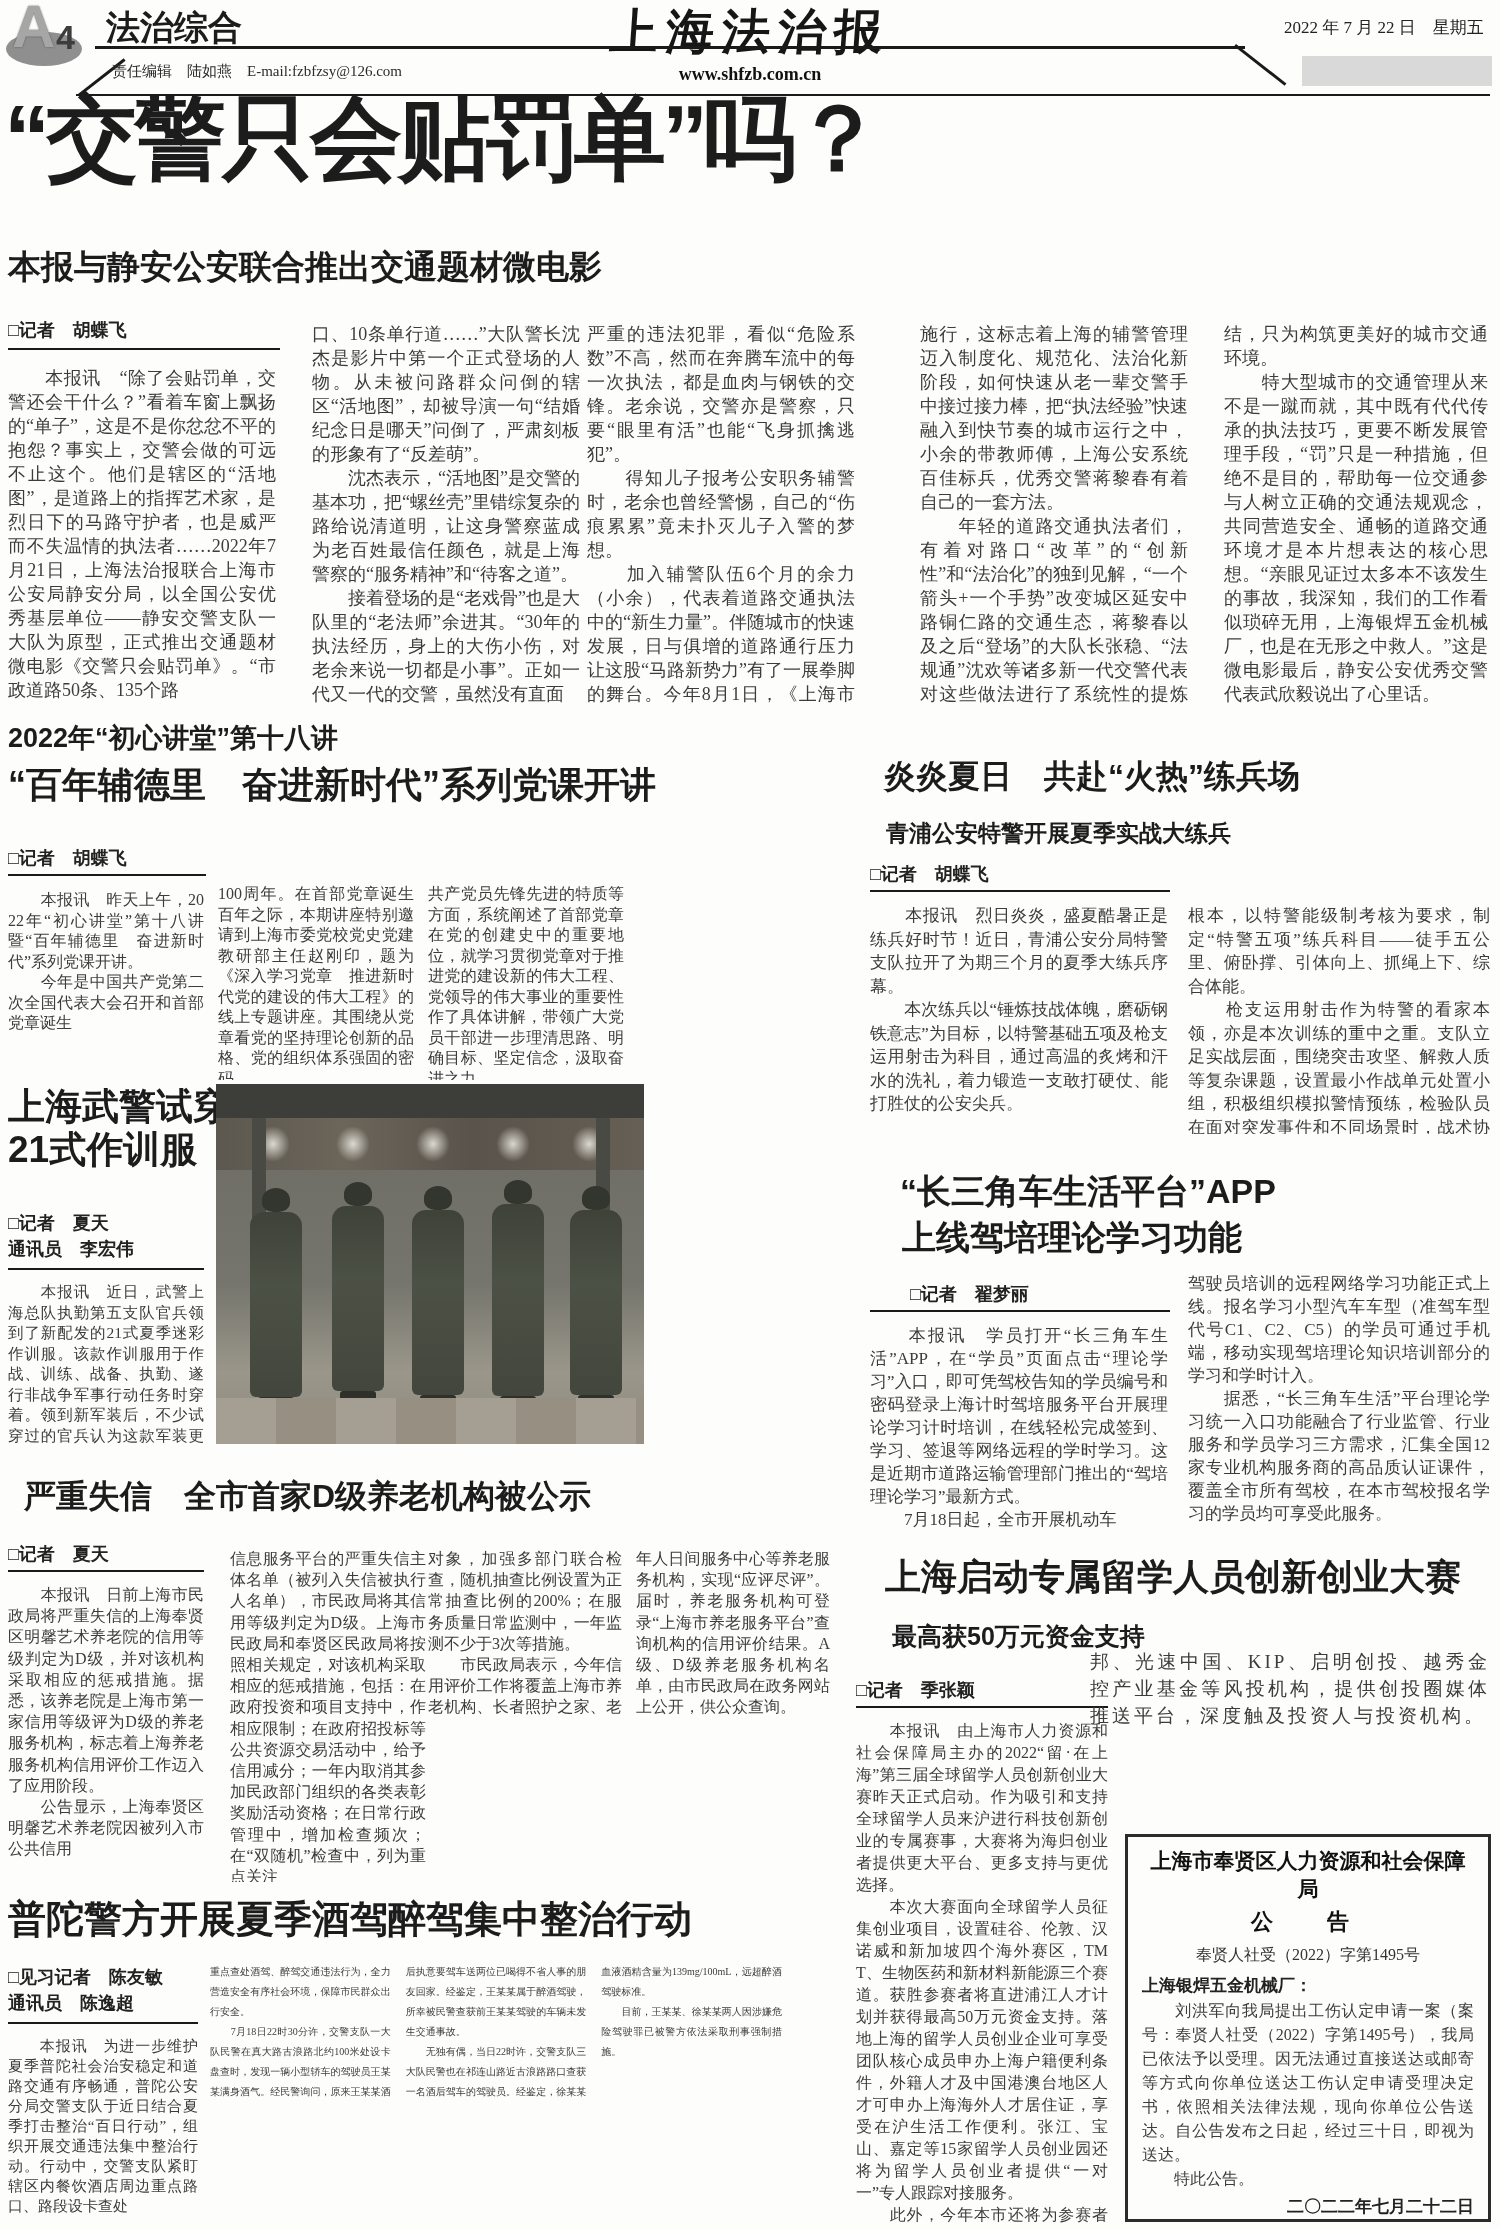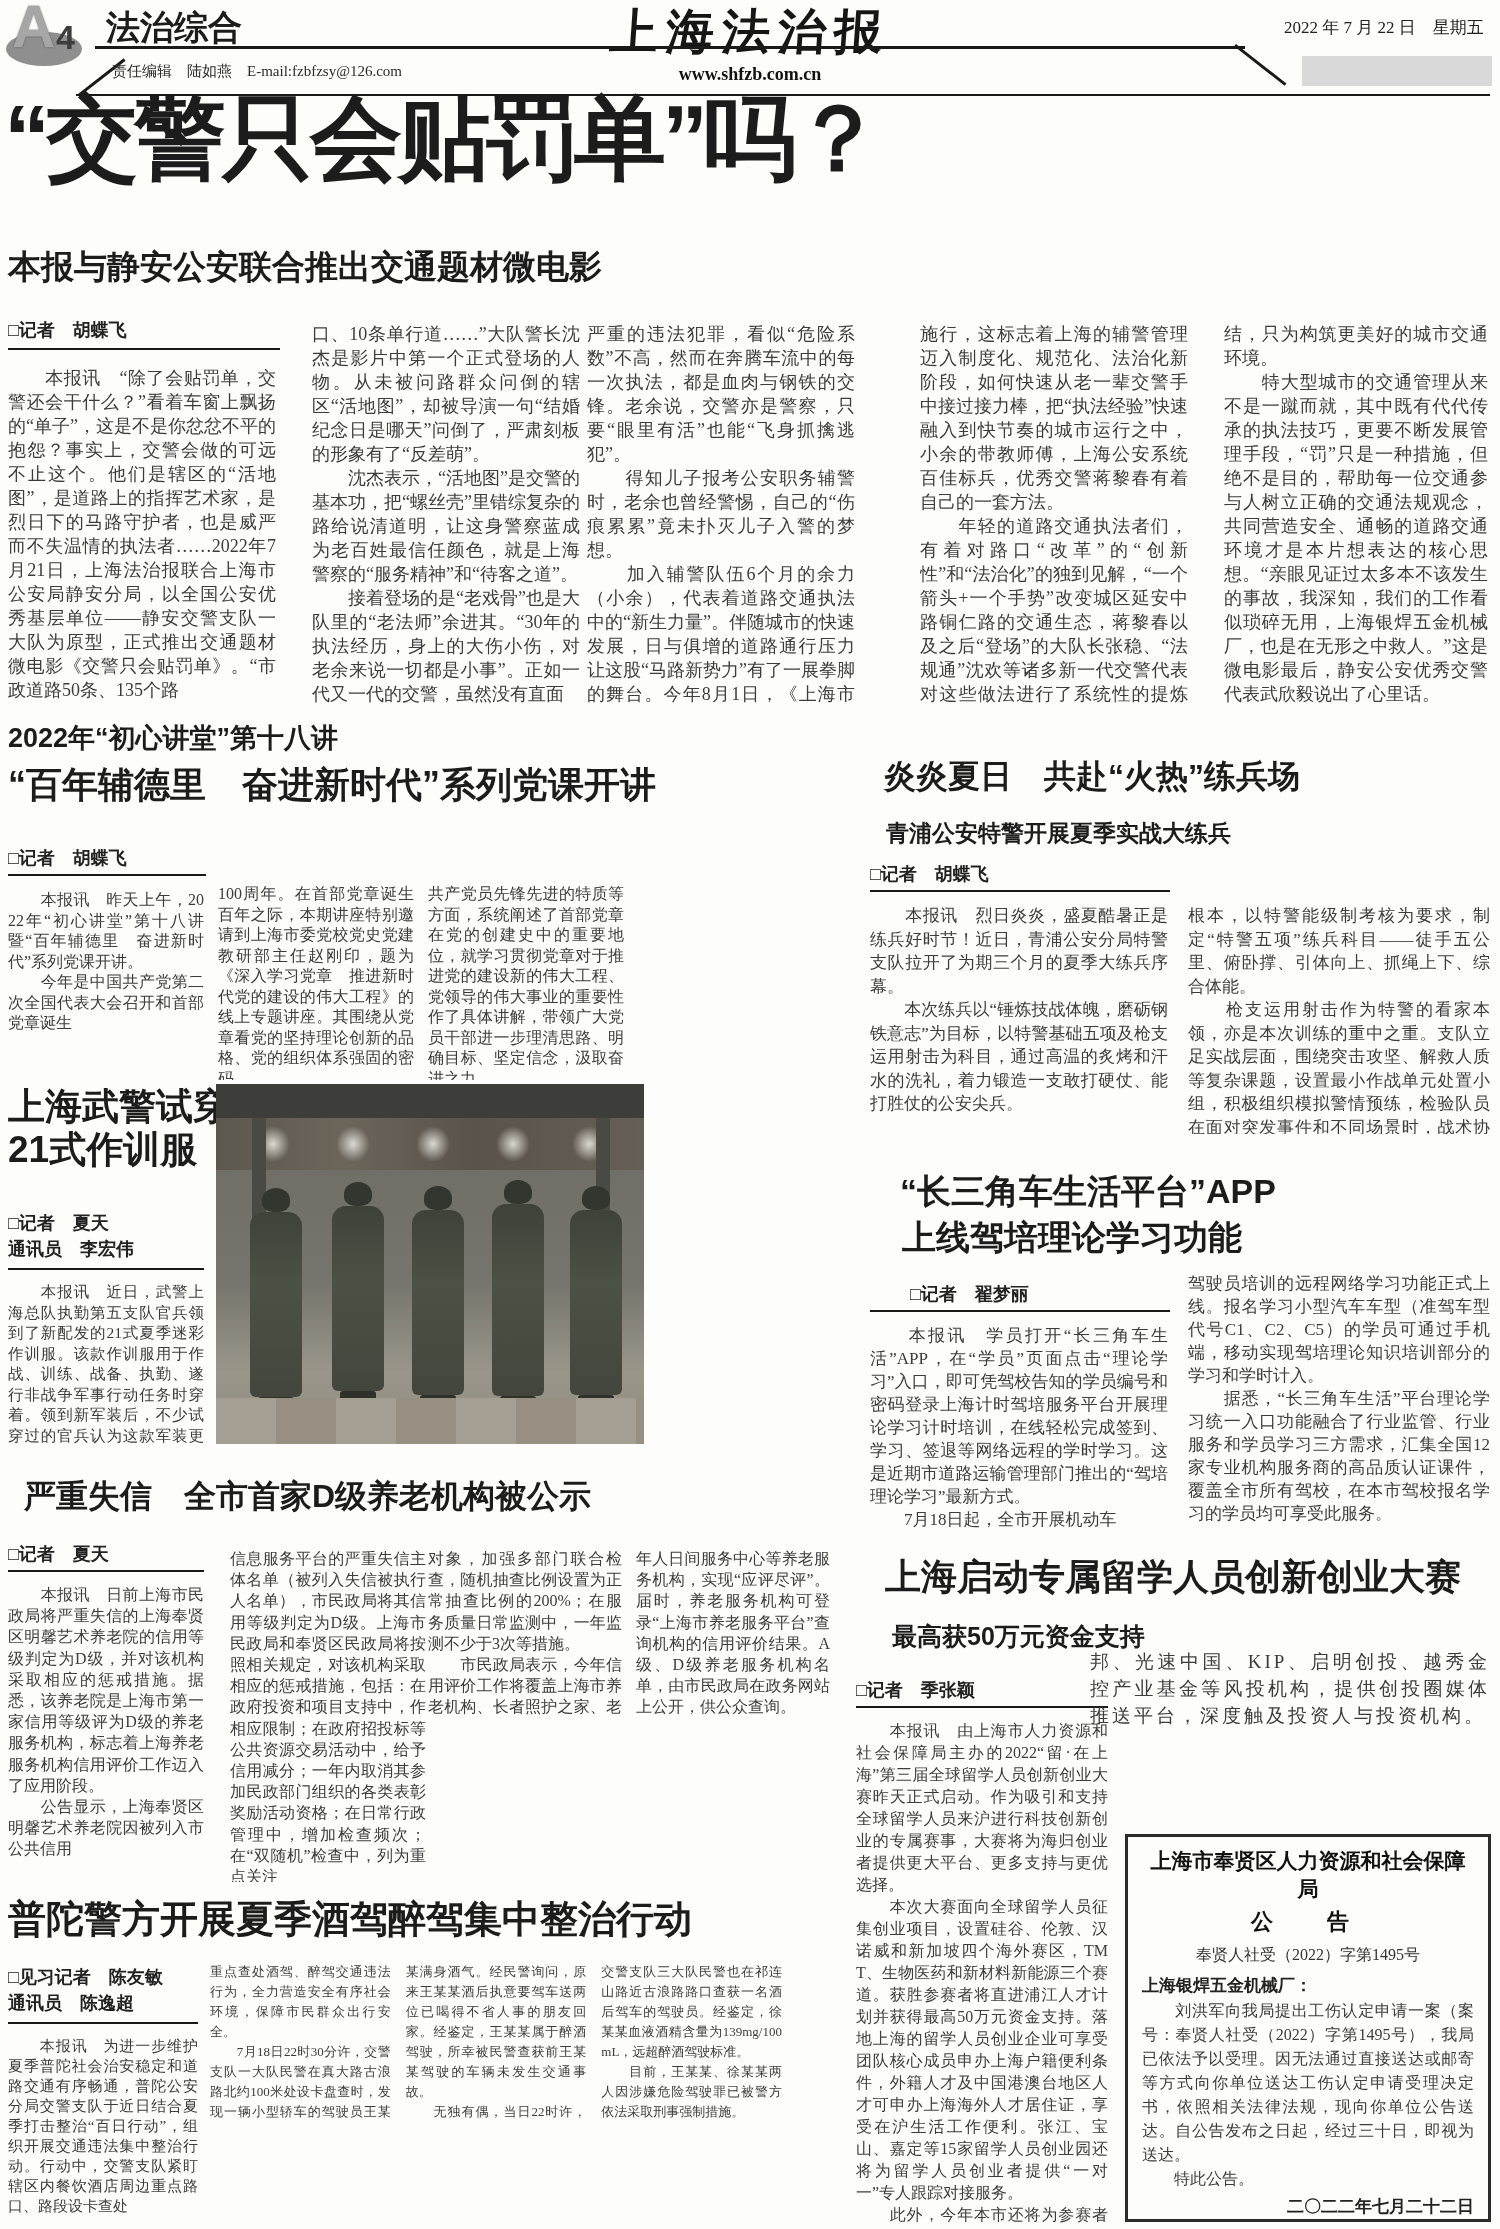--- a/index.html
+++ b/index.html
@@ -144,21 +144,21 @@
   <div class="abs body-text" style="left:856px;top:1720px;width:252px;height:505px;font-size:16px;line-height:22px;">　　本报讯　由上海市人力资源和社会保障局主办的2022“留·在上海”第三届全球留学人员创新创业大赛昨天正式启动。作为吸引和支持全球留学人员来沪进行科技创新创业的专属赛事，大赛将为海归创业者提供更大平台、更多支持与更优选择。
 　　本次大赛面向全球留学人员征集创业项目，设置硅谷、伦敦、汉诺威和新加坡四个海外赛区，TMT、生物医药和新材料新能源三个赛道。获胜参赛者将直进浦江人才计划并获得最高50万元资金支持。落地上海的留学人员创业企业可享受团队核心成员申办上海户籍便利条件，外籍人才及中国港澳台地区人才可申办上海海外人才居住证，享受在沪生活工作便利。张江、宝山、嘉定等15家留学人员创业园还将为留学人员创业者提供“一对一”专人跟踪对接服务。
 　　此外，今年本市还将为参赛者链接了绝佳的创投生态资源，汇聚创</div>
   <div class="abs body-text" style="left:1090px;top:1648px;width:400px;height:150px;font-size:19px;line-height:27px;letter-spacing:3px;">邦、光速中国、KIP、启明创投、越秀金控产业基金等风投机构，提供创投圈媒体推送平台，深度触及投资人与投资机构。</div>
 
   <div class="abs hl nowrap" style="left:8px;top:1898px;font-size:38px;">普陀警方开展夏季酒驾醉驾集中整治行动</div>
   <div class="abs byline" style="left:8px;top:1964px;white-space:pre-line;line-height:26px;">□见习记者　陈友敏
 通讯员　陈逸超</div>
   <div class="abs rule" style="left:8px;top:2022px;width:190px;"></div>
   <div class="abs body-text" style="left:8px;top:2036px;width:190px;height:193px;font-size:15px;line-height:20px;">　　本报讯　为进一步维护夏季普陀社会治安稳定和道路交通有序畅通，普陀公安分局交警支队于近日结合夏季打击整治“百日行动”，组织开展交通违法集中整治行动。行动中，交警支队紧盯辖区内餐饮酒店周边重点路口、路段设卡查处</div>
-  <div class="abs body-text" style="left:210px;top:1962px;width:572px;height:267px;font-size:13px;line-height:20px;column-count:3;column-gap:15px;">重点查处酒驾、醉驾交通违法行为，全力营造安全有序社会环境，保障市民群众出行安全。
+  <div class="abs body-text" style="left:210px;top:1962px;width:572px;height:267px;font-size:10px;line-height:20px;column-count:3;column-gap:15px;">重点查处酒驾、醉驾交通违法行为，全力营造安全有序社会环境，保障市民群众出行安全。
 　　7月18日22时30分许，交警支队一大队民警在真大路古浪路北约100米处设卡盘查时，发现一辆小型轿车的驾驶员王某某满身酒气。经民警询问，原来王某某酒后执意要驾车送两位已喝得不省人事的朋友回家。经鉴定，王某某属于醉酒驾驶，所幸被民警查获前王某某驾驶的车辆未发生交通事故。
 　　无独有偶，当日22时许，交警支队三大队民警也在祁连山路近古浪路路口查获一名酒后驾车的驾驶员。经鉴定，徐某某血液酒精含量为139mg/100mL，远超醉酒驾驶标准。
 　　目前，王某某、徐某某两人因涉嫌危险驾驶罪已被警方依法采取刑事强制措施。</div>
 
   <div id="notice" class="abs" style="left:1125px;top:1834px;width:366px;height:388px;">
     <div class="n-title">上海市奉贤区人力资源和社会保障局</div>
     <div class="n-gao">公　告</div>
     <div class="n-ref">奉贤人社受（2022）字第1495号</div>
     <div class="n-to">上海银焊五金机械厂：</div>
     <div class="n-body body-text">　　刘洪军向我局提出工伤认定申请一案（案号：奉贤人社受（2022）字第1495号），我局已依法予以受理。因无法通过直接送达或邮寄等方式向你单位送达工伤认定申请受理决定书，依照相关法律法规，现向你单位公告送达。自公告发布之日起，经过三十日，即视为送达。

